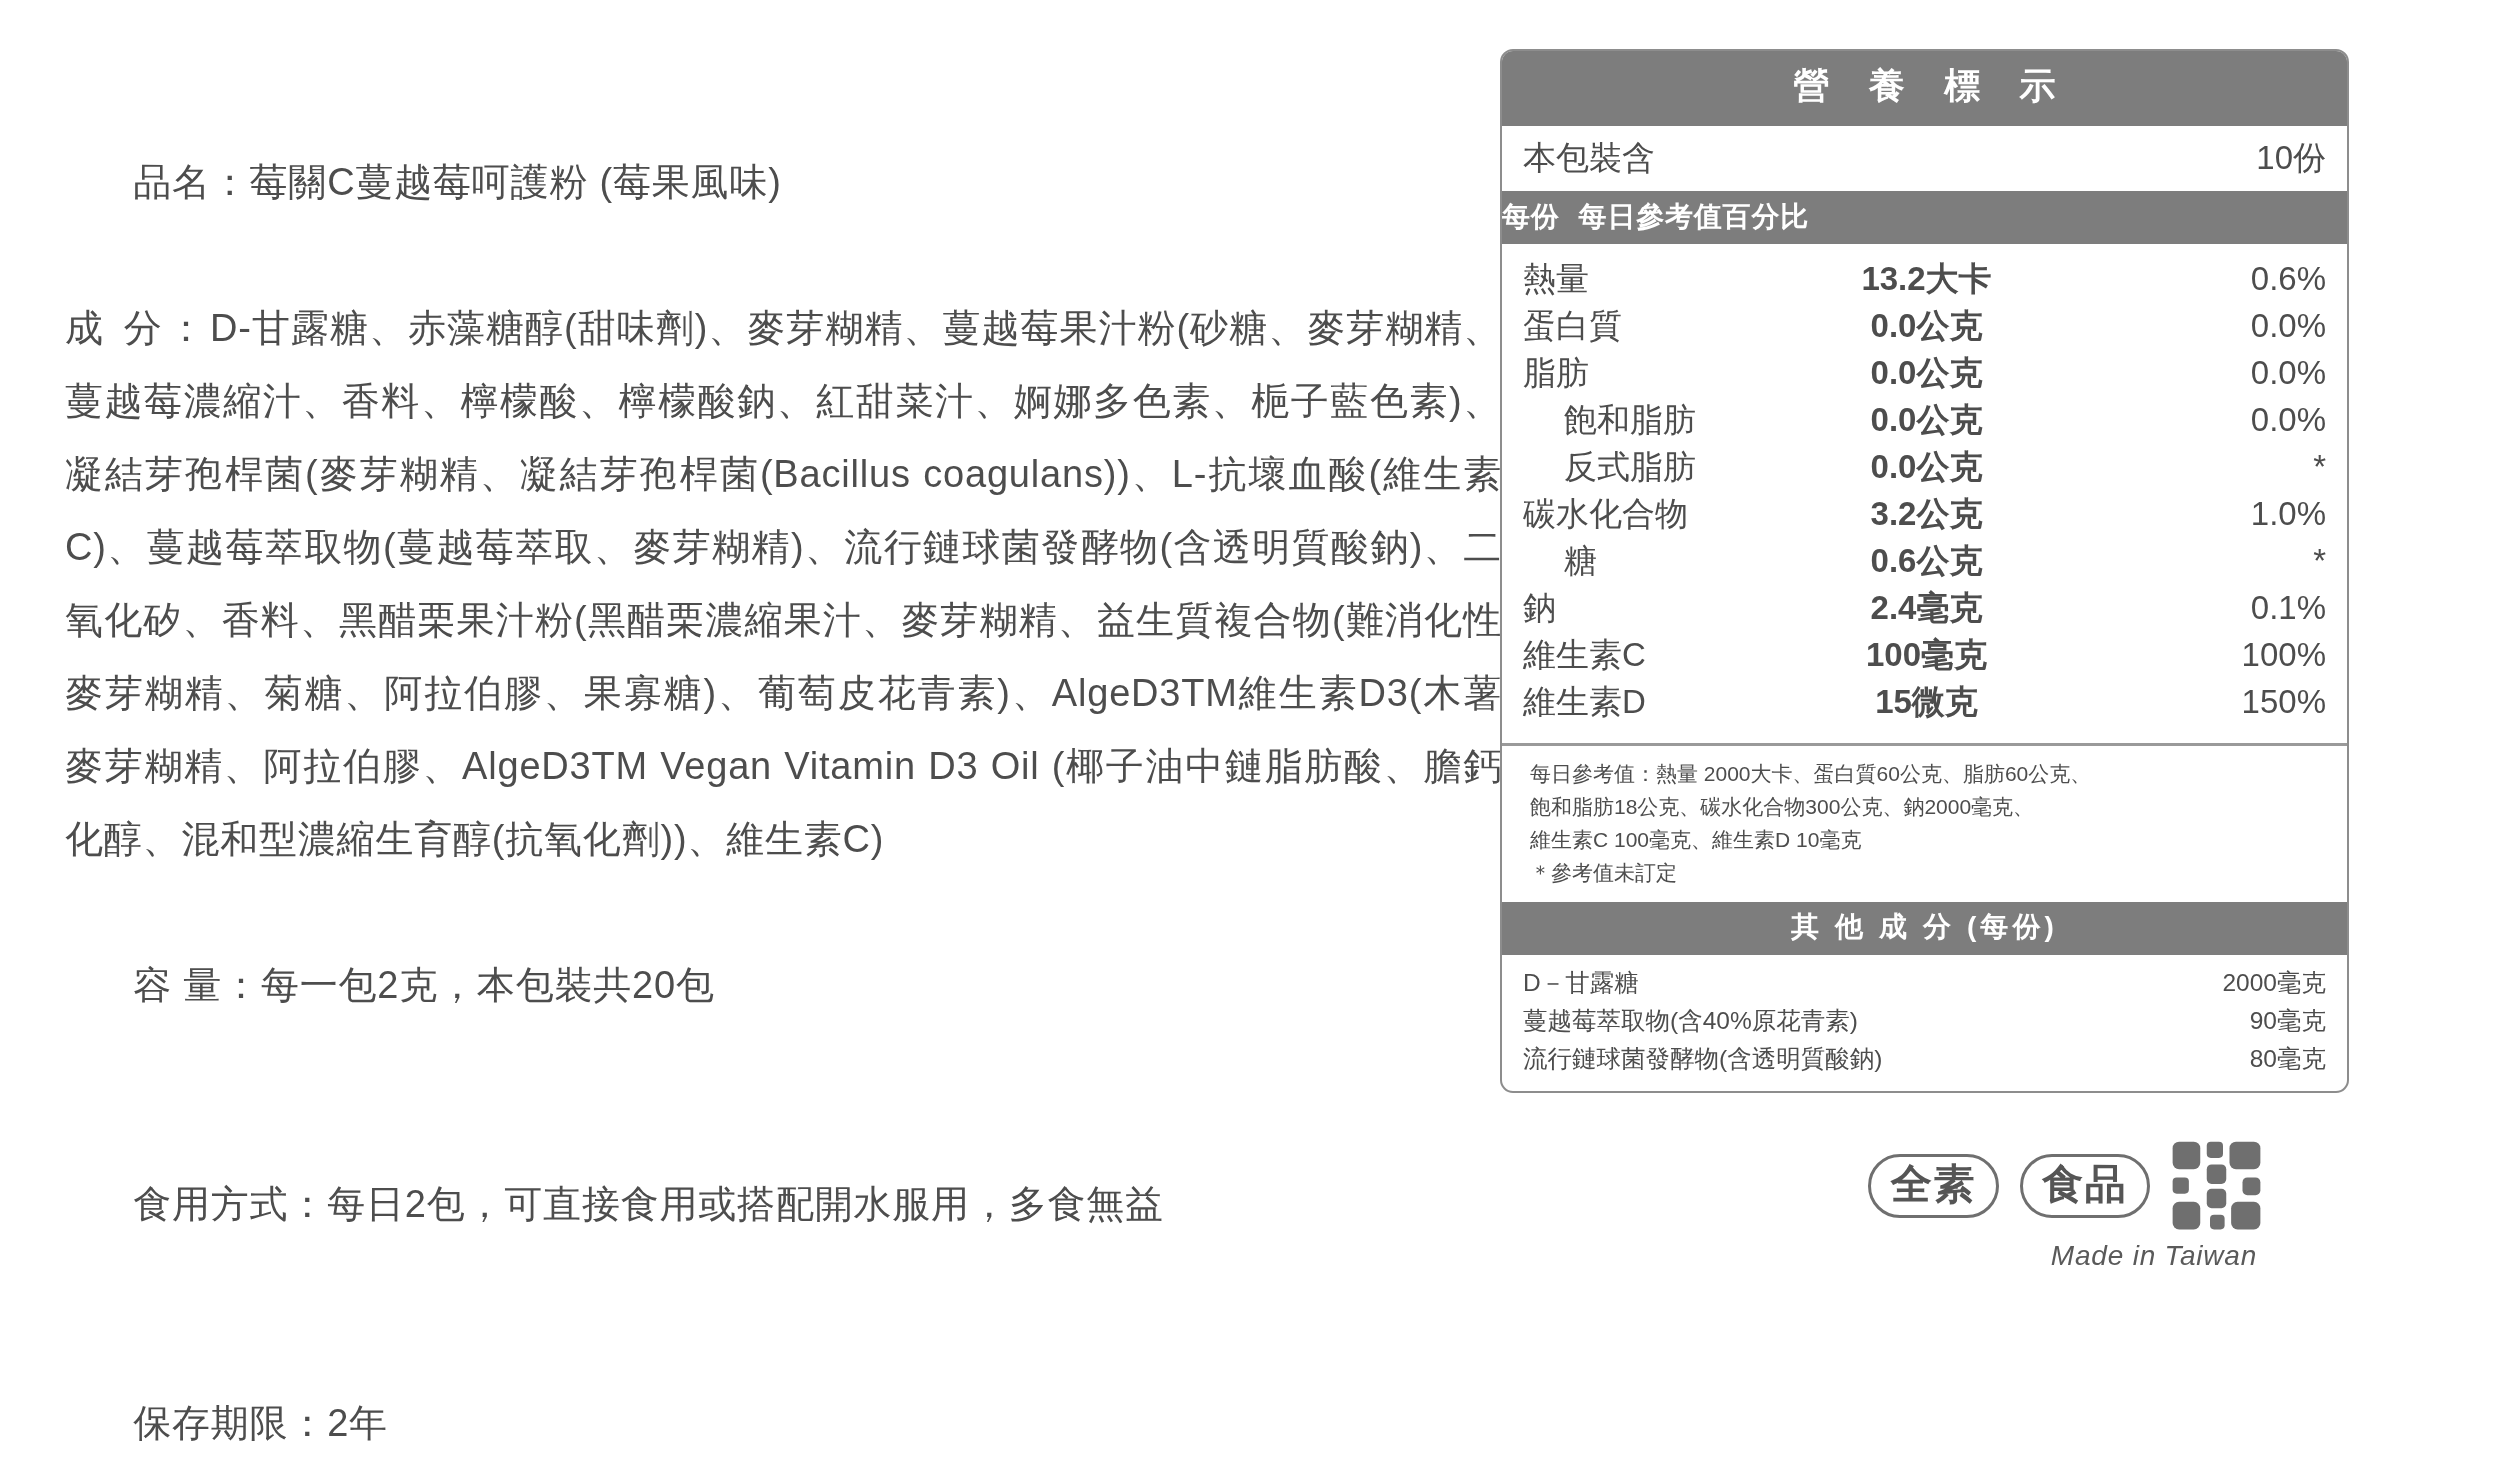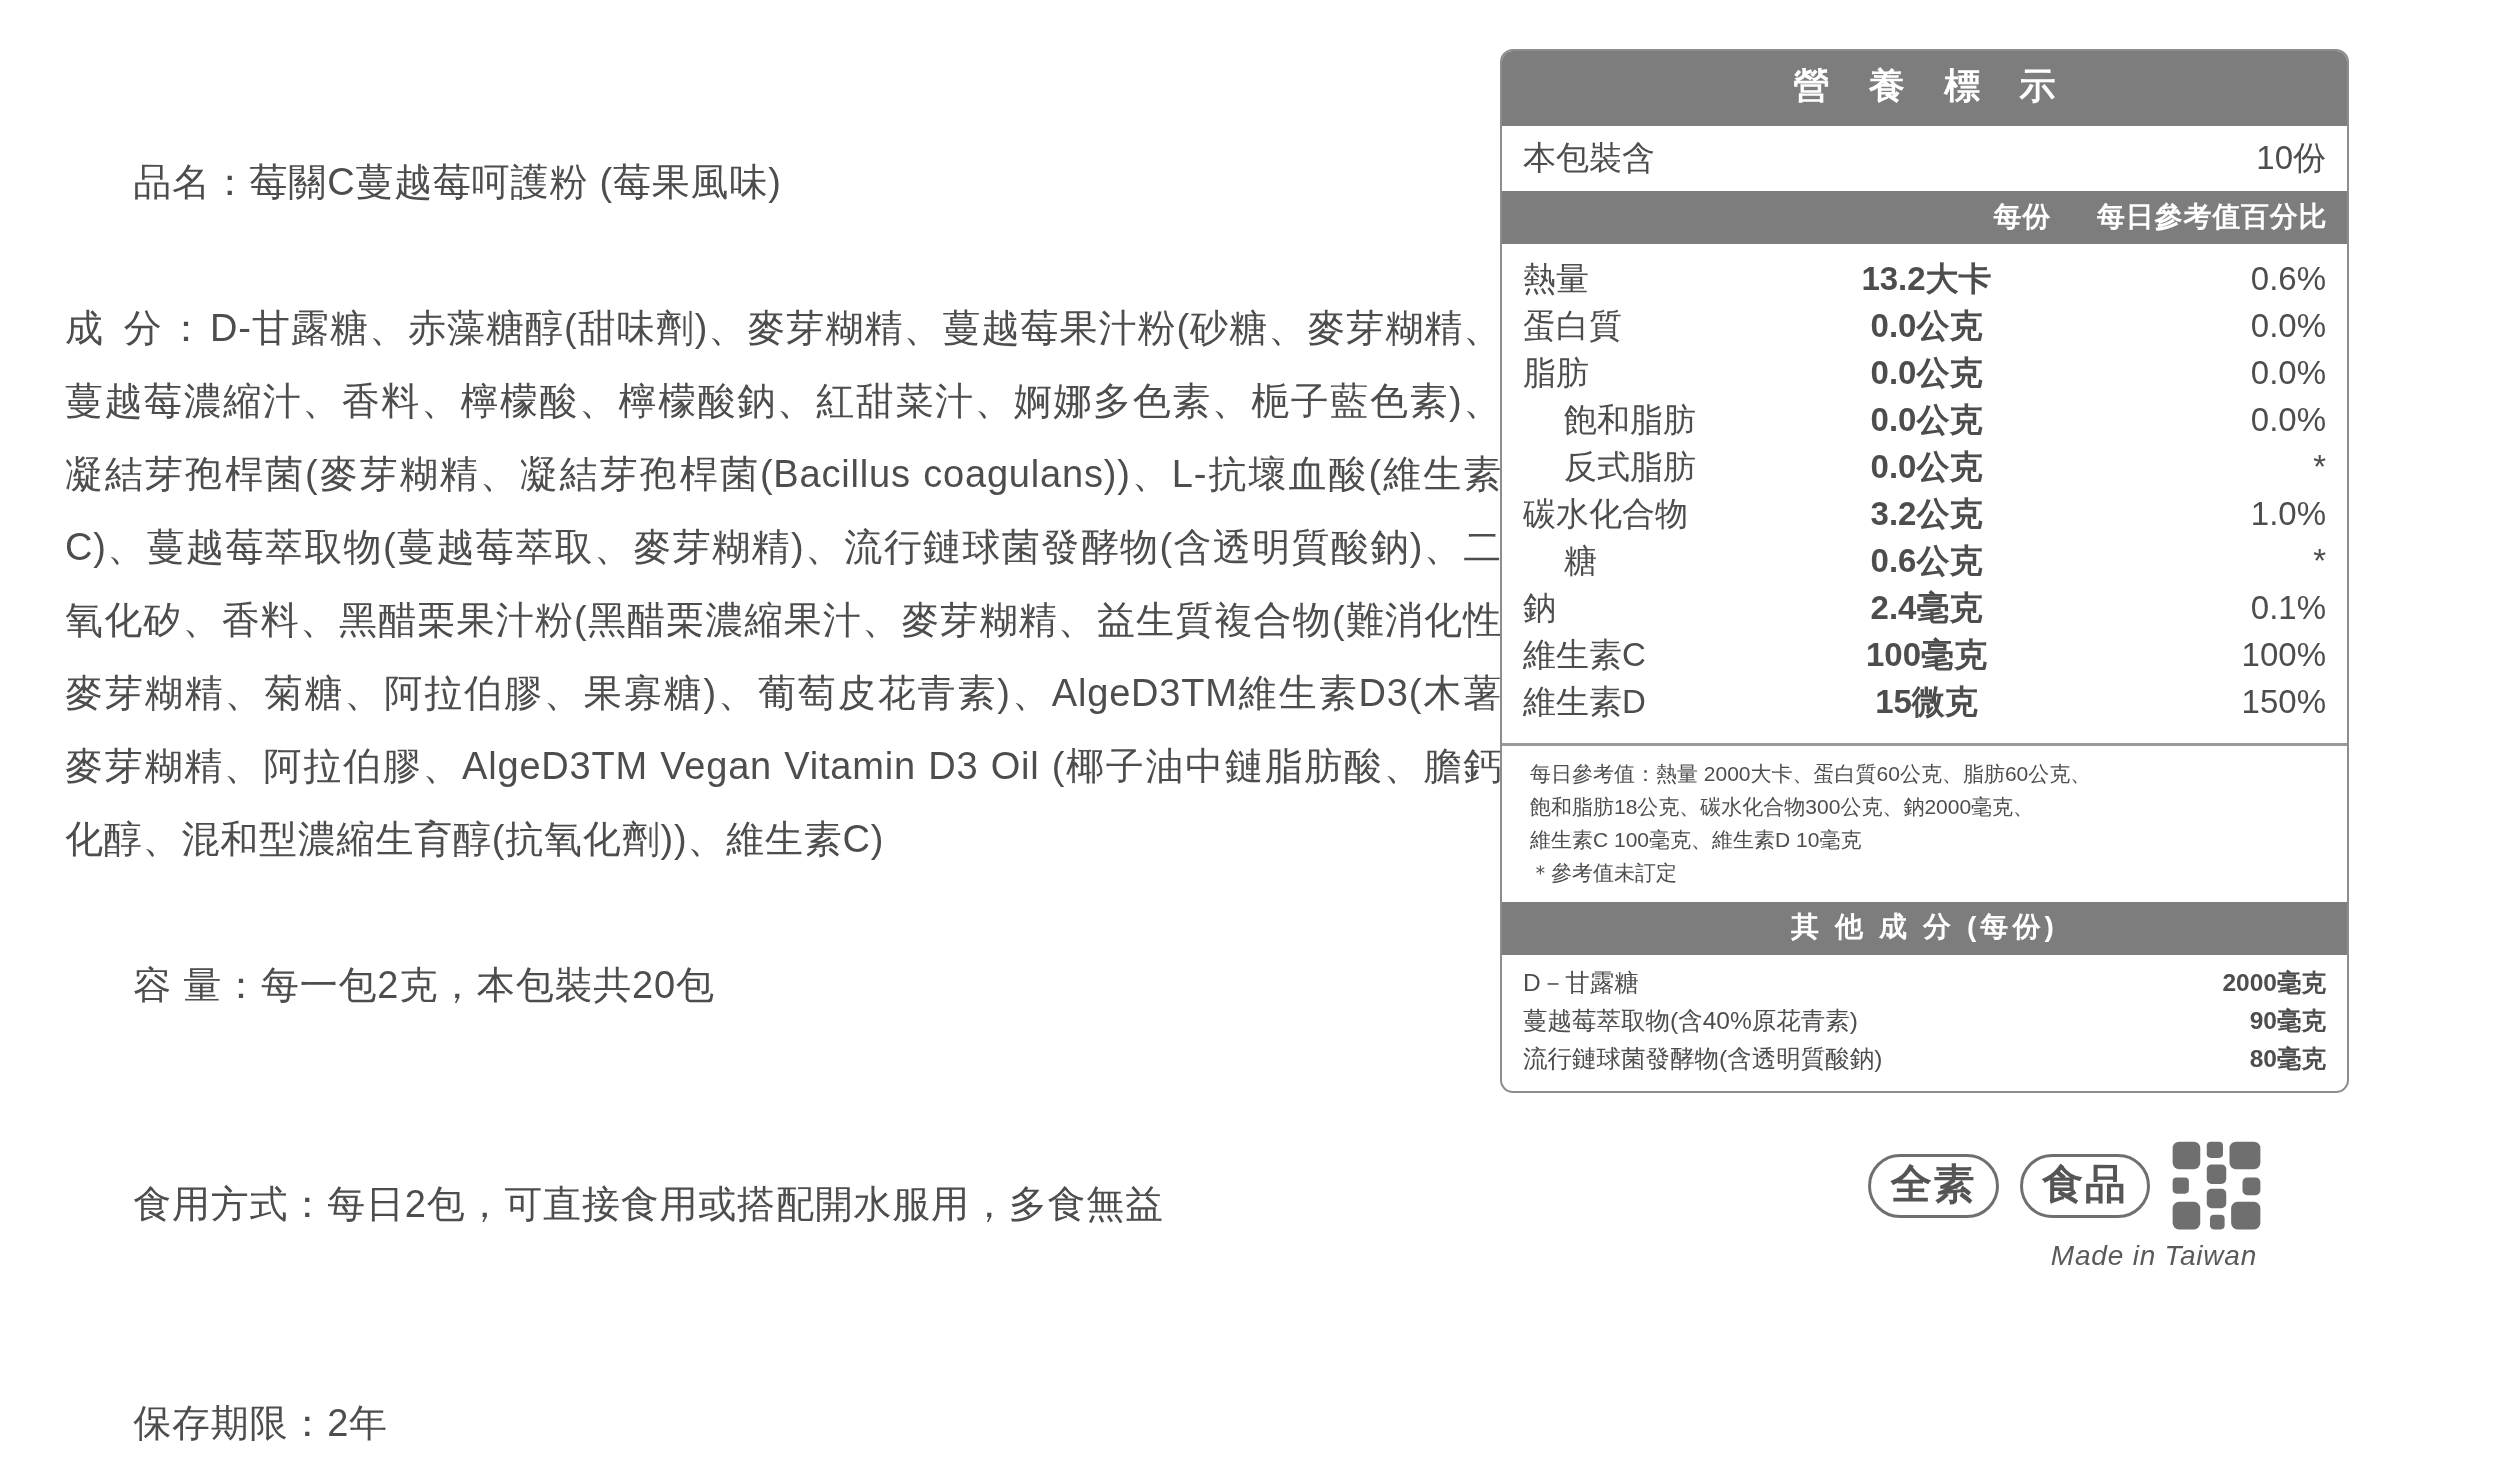--- a/index.html
+++ b/index.html
@@ -81,22 +81,22 @@
     font-size: 33px;
     line-height: 47px;
     color: #4d4d4d;
   }
   .sub-head {
     background: #7d7d7d;
     color: #ffffff;
     font-size: 28px;
     font-weight: bold;
     display: flex;
-    justify-content: flex-end;
-    gap: 46px;
+    justify-content: flex-start;
+    gap: 19px;
     padding: 6.5px 19.6px 8.2px 0;
     letter-spacing: 0.8px;
   }
   .nutri-table {
     padding: 11.4px 21px 8.2px 21px;
   }
   .nut-row {
     display: flex;
     align-items: baseline;
     font-size: 33px;
@@ -147,21 +147,21 @@
     padding: 9.8px 21px 13px 21px;
   }
   .other-row {
     display: flex;
     justify-content: space-between;
     font-size: 24.5px;
     line-height: 38px;
     color: #4d4d4d;
   }
   .other-row .val {
-    font-weight: bold;
+    font-weight: normal;
   }
 
   
   .badges {
     margin-top: 47px;
     display: flex;
     align-items: center;
     justify-content: flex-end;
     gap: 21px;
     padding-right: 0px;

